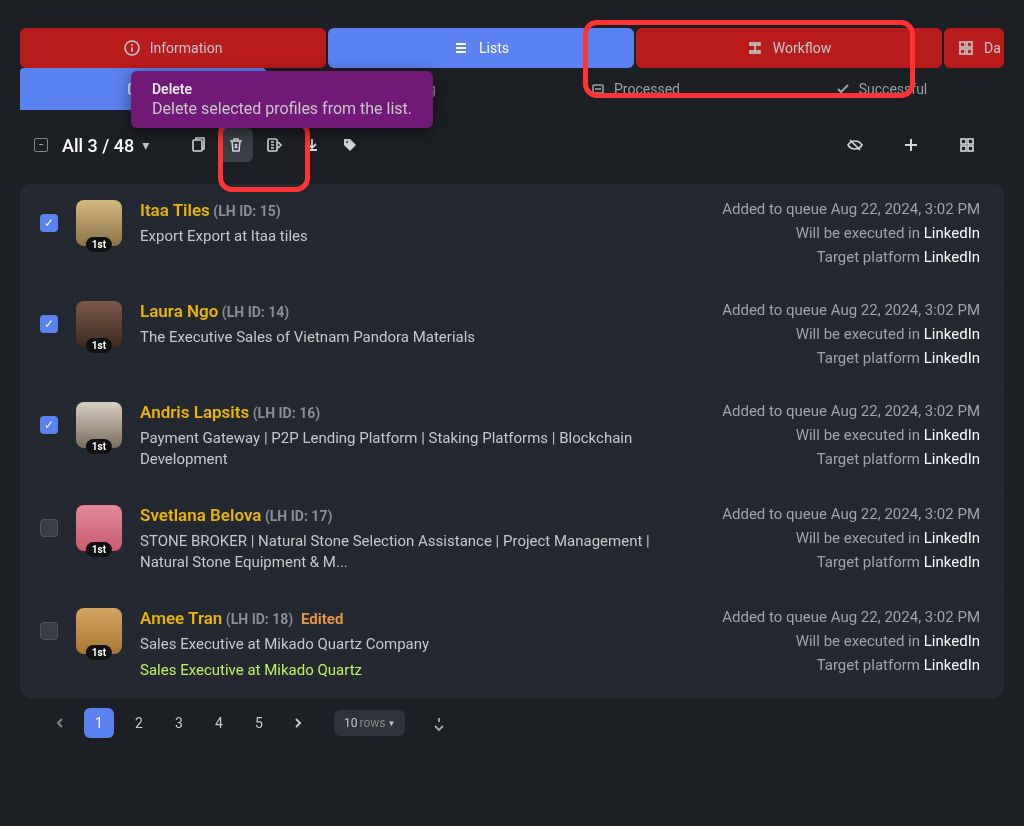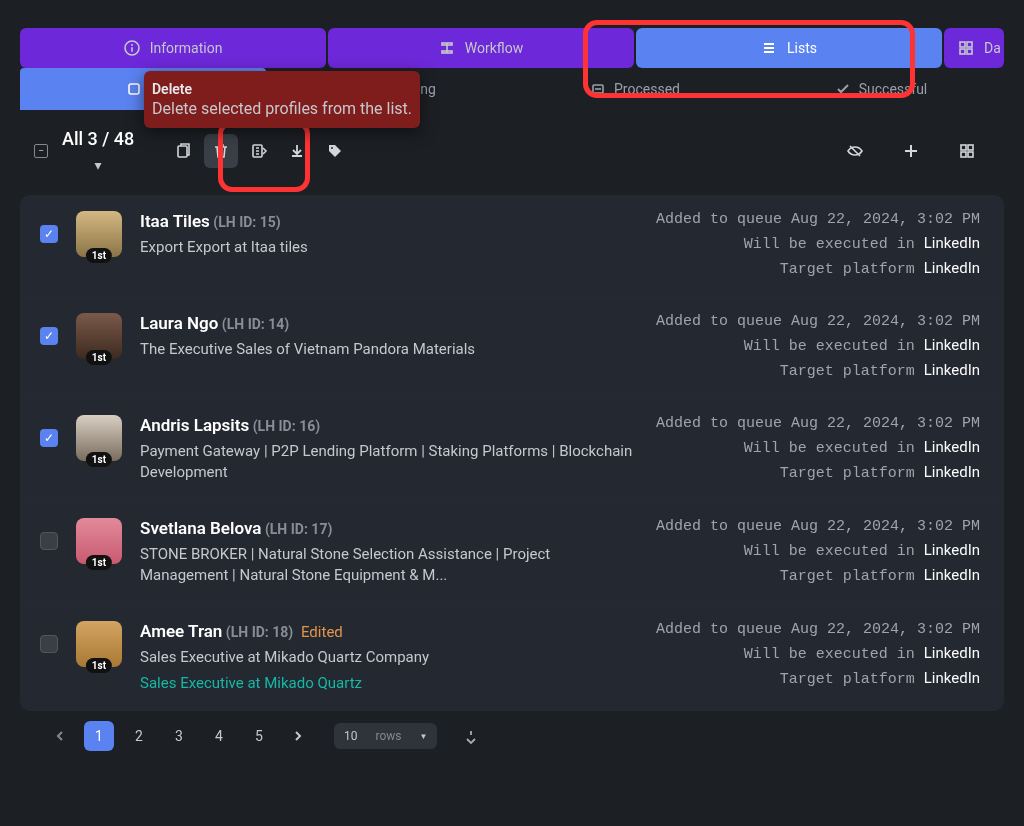--- a/index.html
+++ b/index.html
@@ -18,21 +18,21 @@
   margin-top: 28px;
   padding: 0 20px;
   gap: 2px;
 }
 .top-tab {
   flex: 1;
   display: flex;
   align-items: center;
   justify-content: center;
   gap: 10px;
-  background: #6d28d9;
+  background: #b91c1c;
   height: 40px;
   border-radius: 6px;
   color: #c5c8cc;
   cursor: pointer;
 }
 .top-tab.active {
   background: #5A82F0;
   color: #fff;
 }
 .top-tab.partial {
@@ -69,42 +69,41 @@
 .status-item.queued {
   background: #5A82F0;
   color: #fff;
   border-radius: 4px 4px 0 0;
 }
 
 .tooltip {
   position: absolute;
   top: 71px;
   left: 131px;
-  background: #7f1d1d;
+  background: #701a75;
   border-radius: 6px;
-  padding: 10px 8px;
+  padding: 10px 21px;
   color: #e6e8ea;
   z-index: 60;
   box-shadow: 0 4px 16px rgba(0,0,0,.5);
-  margin-left: 13px;
 }
 .tooltip-title { font-weight: 600; margin-bottom: 2px; }
 .tooltip-sub { color: #c5c8cc; font-size: 16px; }
 
 .toolbar-row {
   display: flex;
   align-items: center;
   padding: 18px 40px 18px 34px;
   gap: 14px;
 }
 .collapse-icon {
   width: 14px; height: 14px; display:inline-flex;align-items:center;justify-content:center;
   border:1px solid #888;border-radius:2px;font-size:10px;line-height:1;
 }
-.all-count { color: #fff; font-size: 18px; font-weight: 500; display:flex;align-items:center;gap:8px;flex-direction:column; }
+.all-count { color: #fff; font-size: 18px; font-weight: 500; display:flex;align-items:center;gap:8px; }
 .chev { font-size: 14px; color:#c5c8cc; }
 .toolbar-icons { display:flex; gap:4px; margin-left:18px; }
 .toolbar-icon {
   width: 34px; height: 34px; display:flex;align-items:center;justify-content:center;
   border-radius: 6px; color:#d4d6d9; cursor:pointer;
 }
 .toolbar-icon.hovered { background:#3a3f47; }
 .toolbar-right { margin-left:auto; display:flex; gap:22px; }
 
 .list-container {
@@ -136,73 +135,73 @@
 .avatar.c3 { background: linear-gradient(#d8cfc3,#7a6d5e); }
 .avatar.c4 { background: linear-gradient(#e28a9a,#c95a70); }
 .avatar.c5 { background: linear-gradient(#d4a562,#a87834); }
 .badge-1st {
   position: absolute; bottom: -6px; left: 50%; transform: translateX(-50%);
   background: #111; color:#fff; font-size: 10px; font-weight:700;
   padding: 2px 6px; border-radius: 8px;
 }
 
 .row-mid { flex:1; min-width:0; }
-.row-name { color:#ffffff; font-weight:600; font-size: 17px; }
+.row-name { color:#eab308; font-weight:600; font-size: 17px; }
 .row-lh { color:#888e96; font-size: 14px; font-weight:700; }
-.row-edited { color:#e2954a; font-size:15px; font-weight:400; margin-left:4px; }
+.row-edited { color:#e2954a; font-size:15px; font-weight:700; margin-left:4px; }
 .row-desc { color:#c5c8cc; margin-top:6px; font-size:15px; line-height:1.4; }
-.row-sub { color:#14b8a6; margin-top:6px; font-size:15px; }
+.row-sub { color:#bef264; margin-top:6px; font-size:15px; }
 
 .row-right { text-align:right; display:flex; flex-direction:column; gap:6px; min-width:280px; font-size:15px; }
-.row-right .meta { color:#9ea4ac;font-family:Liberation Mono, monospace; }
+.row-right .meta { color:#9ea4ac; }
 .row-right .white { color:#fafbfc; }
 
 .pagination {
   display:flex; align-items:center; gap:12px;
   padding: 10px 48px 0;
   color:#c5c8cc;
 }
 .page-arrow { width:24px;height:24px;display:flex;align-items:center;justify-content:center;color:#888; }
 .page-num { width:30px;height:30px;display:flex;align-items:center;justify-content:center;border-radius:6px;font-size:14px; }
 .page-num.active { background:#5A82F0;color:#fff; }
-.rows-sel { background:#2f333a;border-radius:6px;padding:6px 10px;display:flex;gap:18px;align-items:center;margin-left:12px;font-size:12px; }
+.rows-sel { background:#2f333a;border-radius:6px;padding:6px 10px;display:flex;gap:2px;align-items:center;margin-left:12px;font-size:12px; }
 .refresh { margin-left:14px;color:#aaa; }
 
 svg { display:block; }
 </style>
 </head>
 <body>
 
 <div class="highlight-box highlight-lists"></div>
 <div class="highlight-box highlight-trash"></div>
 
 <div class="top-tabs">
   <div class="top-tab">
     <svg width="16" height="16" viewBox="0 0 16 16" fill="currentColor">
         <circle cx="8" cy="8" r="7" fill="none" stroke="currentColor" stroke-width="1.6"></circle>
         <circle cx="8" cy="5" r="1"></circle>
         <rect x="7.2" y="7" width="1.6" height="5" rx="0.8"></rect>
       </svg>
     <span>Information</span>
   </div>
+  <div class="top-tab active">
+    <svg width="16" height="16" viewBox="0 0 16 16" fill="currentColor">
+        <rect x="3" y="3" width="10" height="2"></rect>
+        <rect x="3" y="7" width="10" height="2"></rect>
+        <rect x="3" y="11" width="10" height="2"></rect>
+      </svg>
+    <span>Lists</span>
+  </div>
   <div class="top-tab">
     <svg width="16" height="16" viewBox="0 0 16 16" fill="none" stroke="currentColor" stroke-width="1.6">
         <rect x="3" y="3" width="10" height="2"></rect>
         <rect x="3" y="11" width="10" height="2"></rect>
         <line x1="8" y1="3" x2="8" y2="13"></line>
       </svg>
     <span>Workflow</span>
-  </div>
-  <div class="top-tab active">
-    <svg width="16" height="16" viewBox="0 0 16 16" fill="currentColor">
-        <rect x="3" y="3" width="10" height="2"></rect>
-        <rect x="3" y="7" width="10" height="2"></rect>
-        <rect x="3" y="11" width="10" height="2"></rect>
-      </svg>
-    <span>Lists</span>
   </div>
   <div class="top-tab partial">
     <svg width="16" height="16" viewBox="0 0 16 16" fill="none" stroke="currentColor" stroke-width="1.6">
         <rect x="2" y="2" width="5" height="5"></rect>
         <rect x="9" y="2" width="5" height="5"></rect>
         <rect x="2" y="9" width="5" height="5"></rect>
         <rect x="9" y="9" width="5" height="5"></rect>
       </svg>
     <span>Da</span>
   </div>

